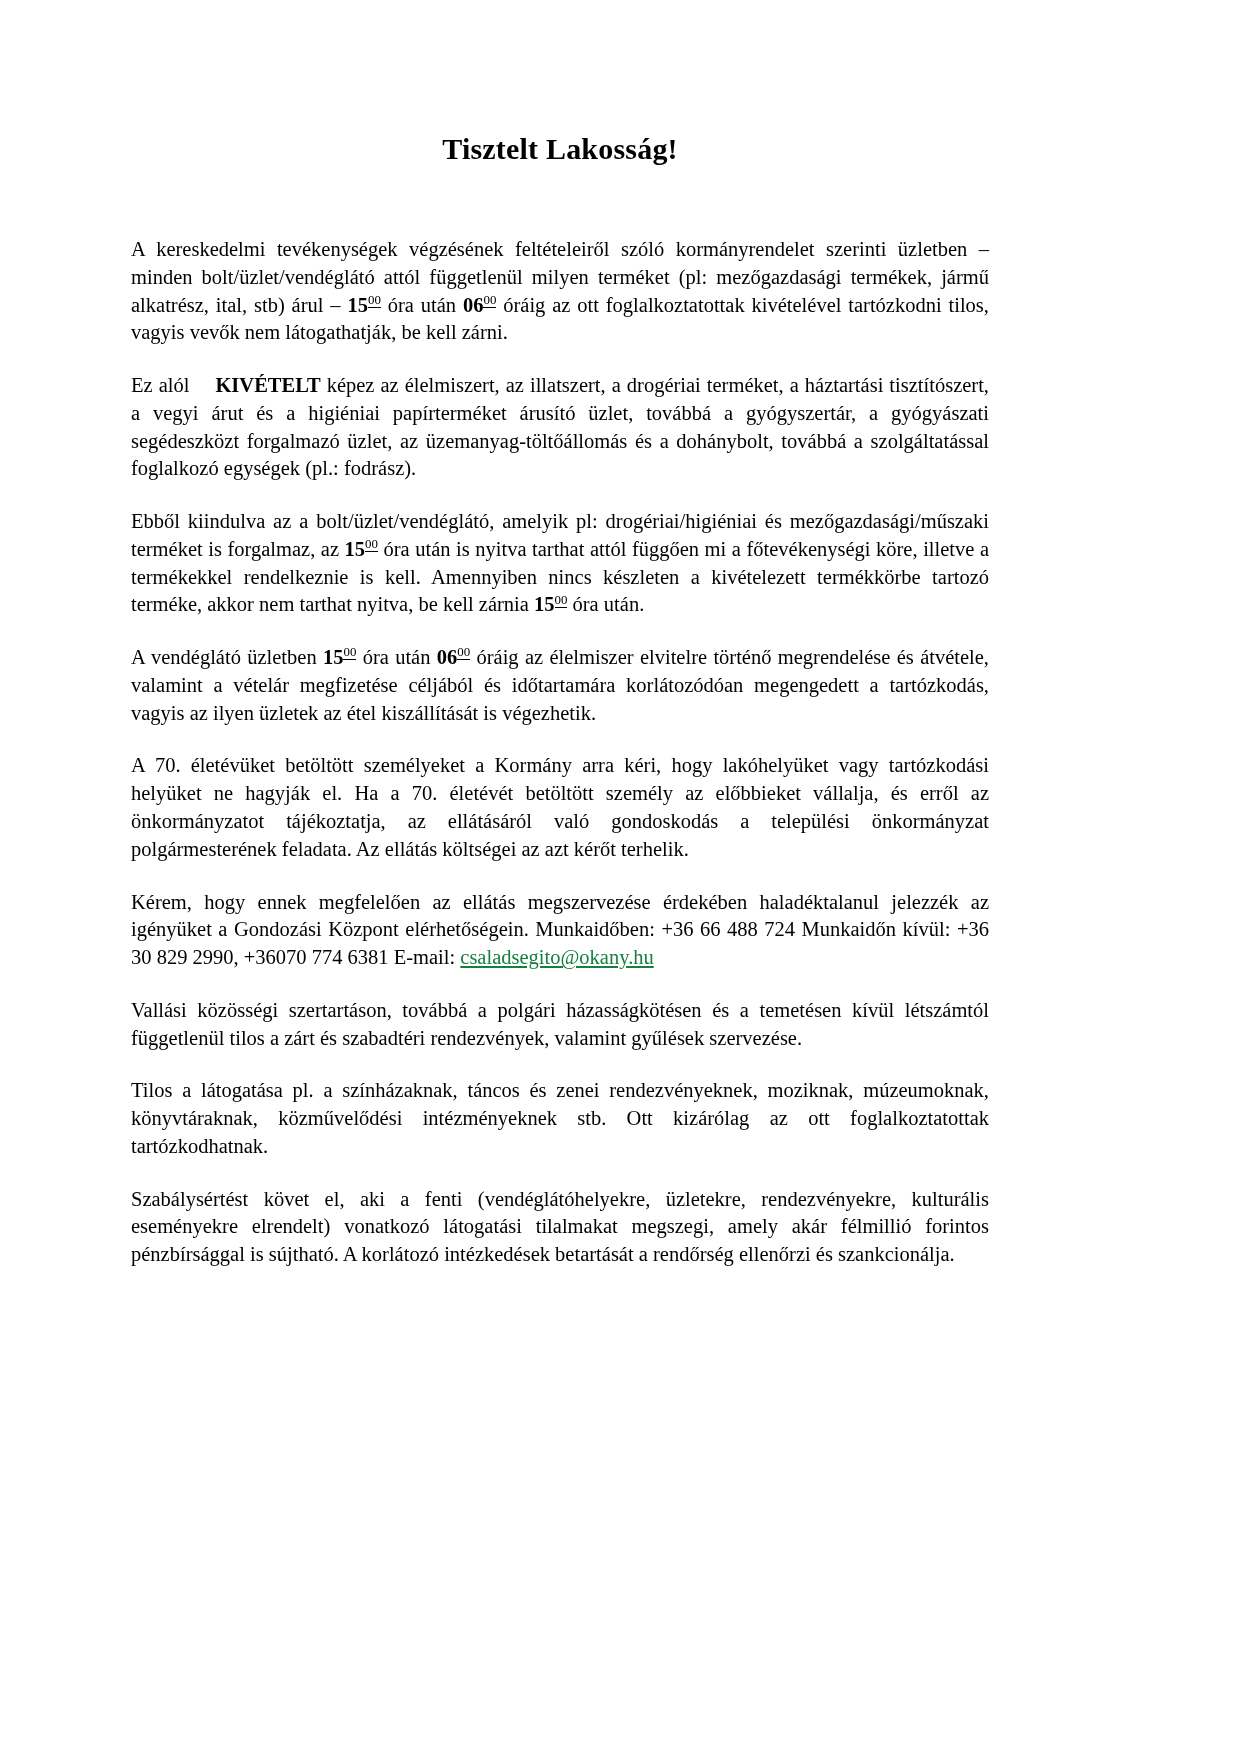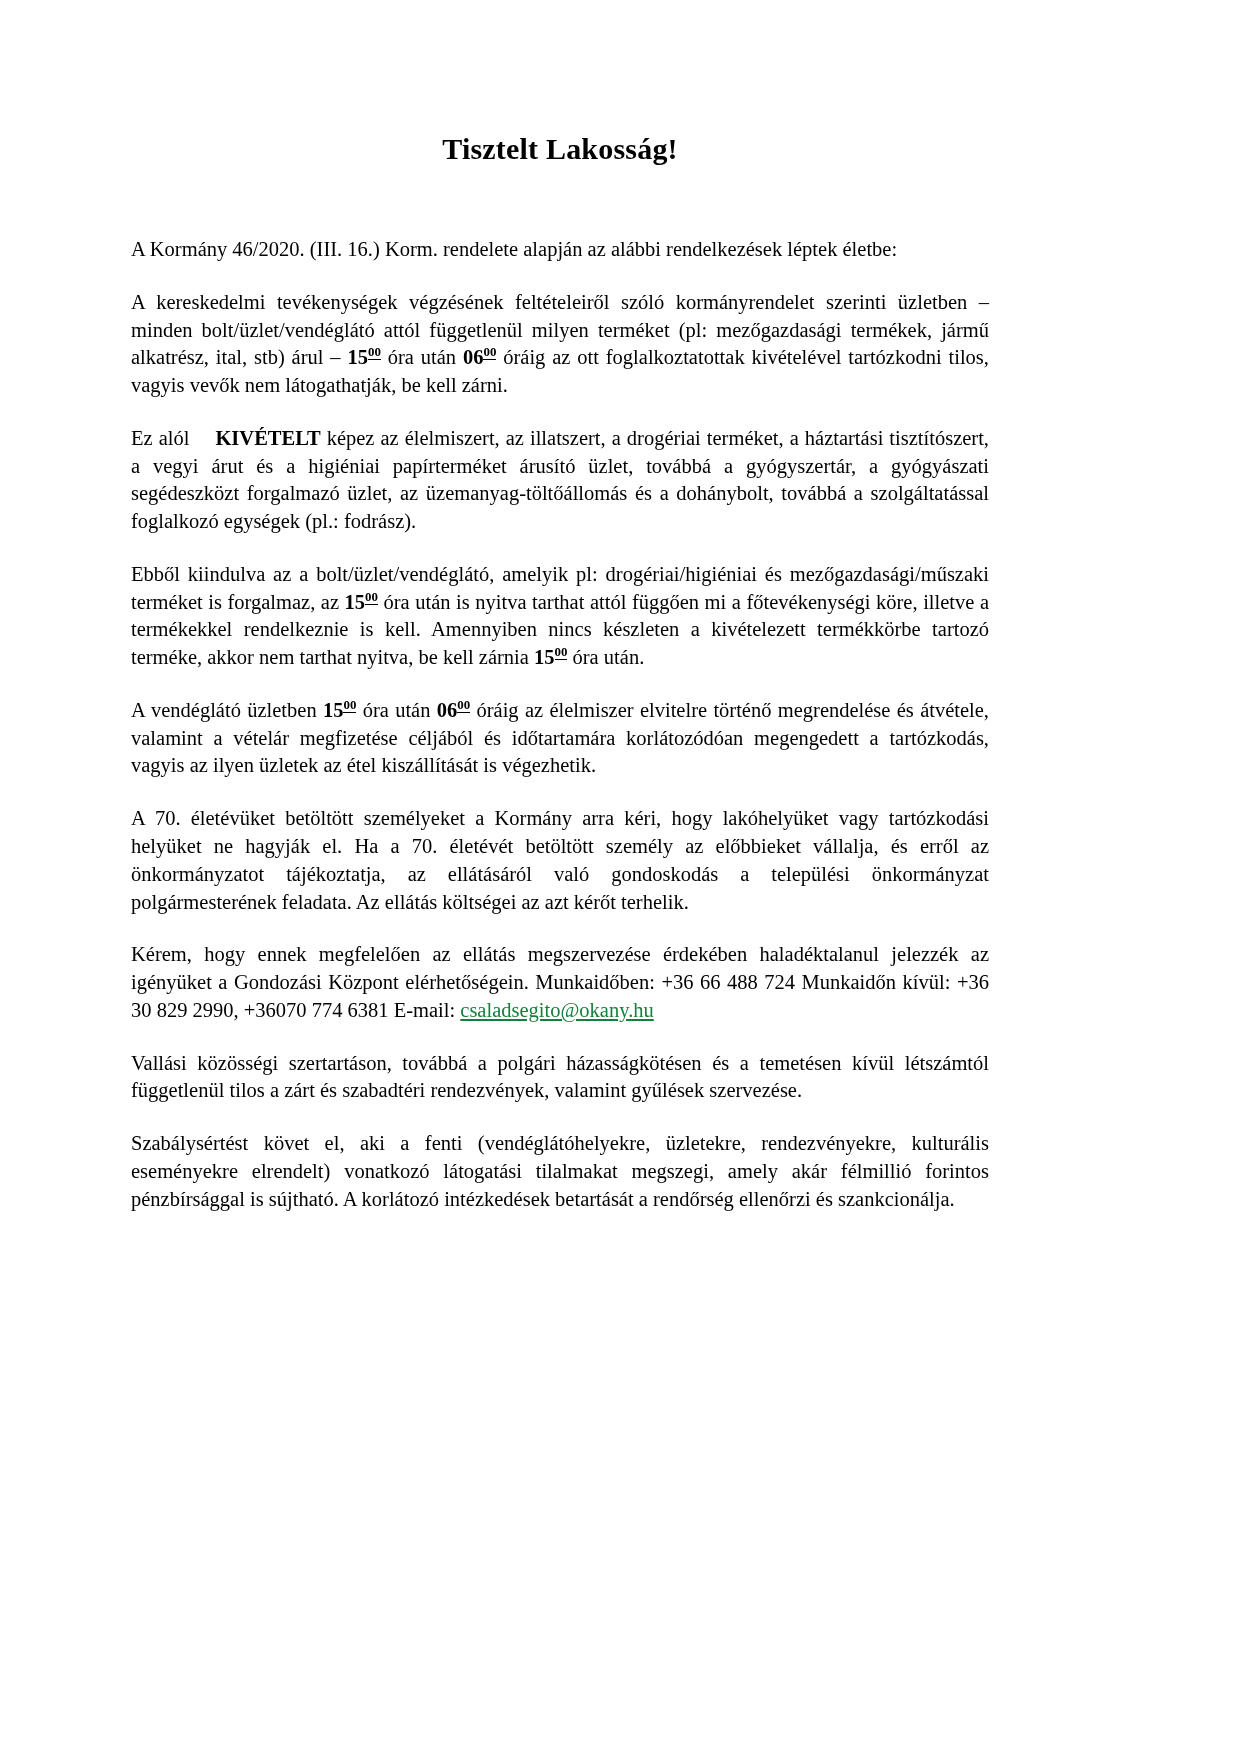--- a/index.html
+++ b/index.html
@@ -56,55 +56,55 @@
     font-weight: bold;
     margin-left: 20px;
   }
   
   .sup-time {
     font-weight: bold;
     white-space: nowrap;
   }
   .sup-time sup {
     font-size: 0.63em;
-    font-weight: bold;
+    font-weight: normal;
     vertical-align: super;
     line-height: 0;
     border-bottom: 1px solid #000;
     padding-bottom: 0px;
   }
   a.maillink {
     color: #15803d;
     text-decoration: underline;
   }
 </style>
 </head>
 <body>
 
 <div class="page">
   <div class="content">
 
     <h1 class="doc-title">Tisztelt Lakosság!</h1>
 
     <div class="body-block">
 
-      <p class="para"><span>A Kormány 46/2020. (III. 16.) Korm. rendelete alapján az alábbi rendelkezések léptek életbe:</span></p>
 
       <p class="para"><span>A kereskedelmi tevékenységek végzésének feltételeiről szóló kormányrendelet szerinti üzletben – minden bolt/üzlet/vendéglátó attól függetlenül milyen terméket (pl: mezőgazdasági termékek, jármű alkatrész, ital, stb) árul – </span><span class="sup-time"><span>15</span><sup>00</sup></span><span> óra után </span><span class="sup-time"><span>06</span><sup>00</sup></span><span> óráig az ott foglalkoztatottak kivételével tartózkodni tilos, vagyis vevők nem látogathatják, be kell zárni.</span></p>
 
       <p class="para"><span>Ez alól </span><span class="b">KIVÉTELT</span><span> képez az élelmiszert, az illatszert, a drogériai terméket, a háztartási tisztítószert, a vegyi árut és a higiéniai papírterméket árusító üzlet, továbbá a  gyógyszertár, a gyógyászati segédeszközt forgalmazó üzlet, az  üzemanyag-töltőállomás és a  dohánybolt, továbbá a szolgáltatással foglalkozó egységek (pl.: fodrász).</span></p>
 
       <p class="para"><span>Ebből kiindulva az a bolt/üzlet/vendéglátó, amelyik pl: drogériai/higiéniai és mezőgazdasági/műszaki terméket is forgalmaz, az </span><span class="sup-time"><span>15</span><sup>00</sup></span><span> óra után is nyitva tarthat attól függően mi a főtevékenységi köre, illetve a termékekkel rendelkeznie is kell. Amennyiben nincs készleten a kivételezett termékkörbe tartozó terméke, akkor nem tarthat nyitva, be kell zárnia </span><span class="sup-time"><span>15</span><sup>00</sup></span><span> óra után.</span></p>
 
       <p class="para"><span>A vendéglátó üzletben </span><span class="sup-time"><span>15</span><sup>00</sup></span><span> óra után </span><span class="sup-time"><span>06</span><sup>00</sup></span><span> óráig az élelmiszer elvitelre történő megrendelése és átvétele, valamint a vételár megfizetése céljából és időtartamára korlátozódóan megengedett a tartózkodás, vagyis az ilyen üzletek az étel kiszállítását is végezhetik.</span></p>
 
       <p class="para"><span>A  70. életévüket betöltött személyeket a  Kormány arra kéri, hogy lakóhelyüket vagy tartózkodási helyüket ne hagyják el. Ha a 70. életévét betöltött személy az előbbieket vállalja, és erről  az önkormányzatot  tájékoztatja,  az ellátásáról  való  gondoskodás  a települési önkormányzat polgármesterének feladata. Az ellátás költségei az azt kérőt terhelik.</span></p>
 
       <p class="para"><span>Kérem, hogy ennek megfelelően az ellátás megszervezése érdekében haladéktalanul jelezzék az igényüket a Gondozási Központ elérhetőségein. Munkaidőben: +36 66 488 724 Munkaidőn kívül:  +36 30 829 2990, +36070 774 6381  E-mail: </span><a class="maillink" href="#">csaladsegito@okany.hu</a></p>
 
       <p class="para"><span>Vallási közösségi szertartáson, továbbá a polgári házasságkötésen és a temetésen kívül létszámtól függetlenül tilos a zárt és szabadtéri rendezvények, valamint gyűlések szervezése.</span></p>
 
+      <p class="para"><span>Tilos a látogatása pl. a színházaknak, táncos és zenei rendezvényeknek, moziknak, múzeumoknak, könyvtáraknak, közművelődési intézményeknek stb. Ott kizárólag az ott foglalkoztatottak tartózkodhatnak.</span></p>
 
       <p class="para"><span>Szabálysértést követ el, aki a fenti (vendéglátóhelyekre, üzletekre, rendezvényekre, kulturális eseményekre elrendelt) vonatkozó látogatási tilalmakat megszegi, amely akár félmillió forintos  pénzbírsággal is  sújtható. A  korlátozó  intézkedések  betartását a rendőrség ellenőrzi és szankcionálja.</span></p>
 
     </div>
   </div>
 </div>
 
 </body></html>

